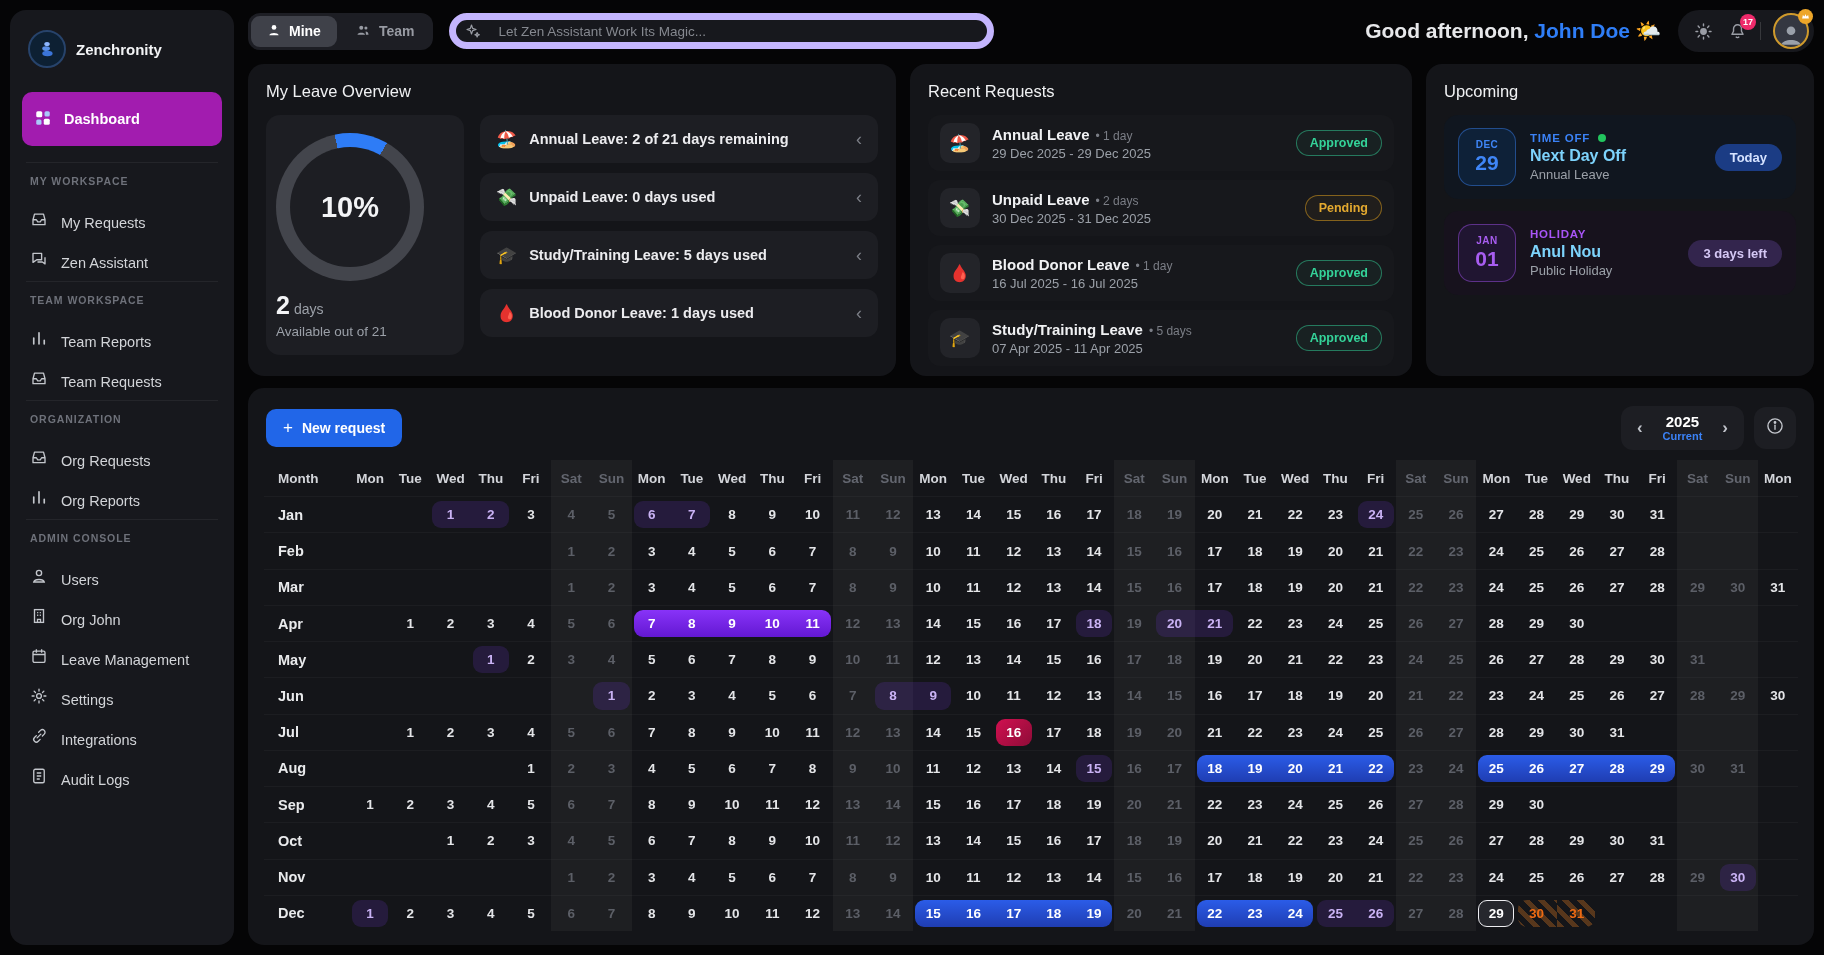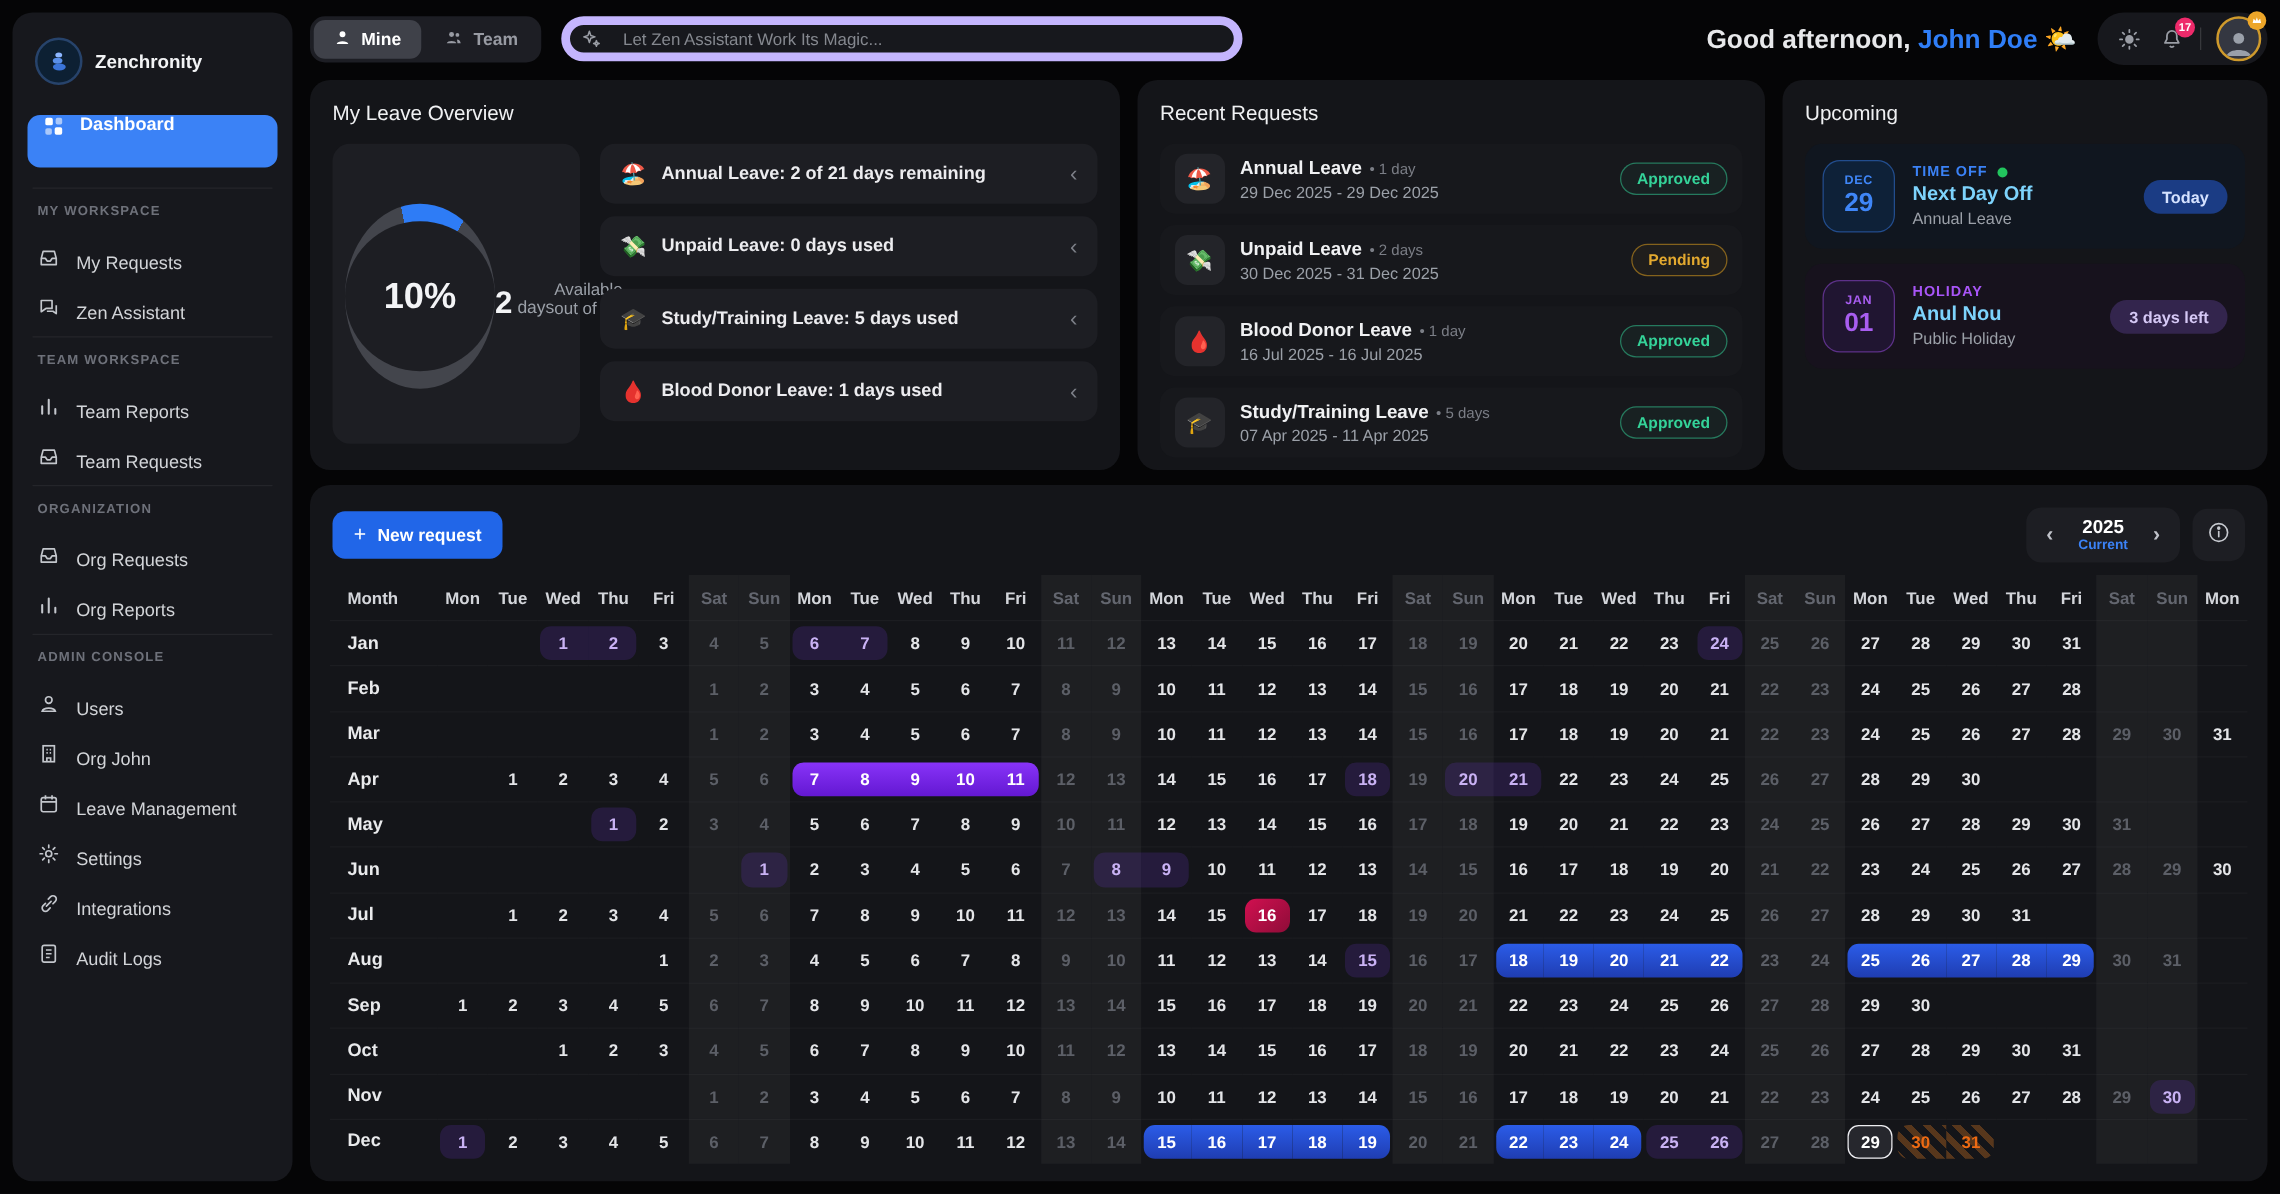--- a/index.html
+++ b/index.html
@@ -4,21 +4,21 @@
 <style>
   *{box-sizing:border-box;margin:0;padding:0}
   html,body{width:1824px;height:955px;overflow:hidden}
   body{background:#050506;font-family:"Liberation Sans",sans-serif;color:#e7e8ea;display:flex}
 
   
   .sidebar{width:224px;margin:10px 0 10px 10px;background:#17181d;border-radius:16px;padding:16px 12px;display:flex;flex-direction:column;flex-shrink:0}
   .logo-row{display:flex;align-items:center;gap:10px;padding:4px 6px 24px}
   .logo-circle{width:38px;height:38px;border-radius:50%;background:#0d2033;border:2px solid #27436b;display:flex;align-items:center;justify-content:center;flex-shrink:0}
   .app-name{font-size:15px;font-weight:700;color:#f2f3f5}
-  .nav-primary{display:flex;align-items:flex-start;gap:12px;height:42px;background:#3b82f6;border-radius:10px;padding:0 12px;color:#fff;font-weight:700;font-size:14.5px;margin-bottom:6px;cursor:pointer}
+  .nav-primary{display:flex;align-items:center;gap:12px;height:54px;background:#a21caf;border-radius:10px;padding:0 12px;color:#fff;font-weight:700;font-size:14.5px;margin-bottom:6px;cursor:pointer}
   .sec-divider{border-top:1px solid rgba(255,255,255,.06);margin:10px 4px 2px}
   .sec-title{font-size:10.5px;font-weight:700;letter-spacing:.09em;color:#6e717a;margin:12px 8px 4px}
   .nav-item{display:flex;align-items:flex-end;gap:13px;height:40px;padding:0 8px;border-radius:10px;color:#d2d4d8;font-size:14.5px;font-weight:400;cursor:pointer}
   .nav-item svg,.nav-primary svg{flex-shrink:0}
 
   
   .main{flex:1;margin:10px 10px 10px 14px;display:flex;flex-direction:column;gap:12px;min-width:0}
 
   
   .topbar{display:flex;align-items:center;gap:16px;height:42px}
@@ -39,21 +39,21 @@
   .avatar{width:36px;height:36px;border-radius:50%;background:#343741;border:2px solid #cf9a2c;display:flex;align-items:flex-end;justify-content:center;overflow:hidden}
   .crown-badge{position:absolute;top:-4px;right:-4px;width:15px;height:15px;border-radius:50%;background:#eda629;display:flex;align-items:center;justify-content:center}
 
   
   .cards{display:flex;gap:14px;height:312px;flex-shrink:0}
   .card{background:#141519;border-radius:16px;padding:18px}
   .card-title{font-size:16.5px;font-weight:400;margin-bottom:14px;color:#f0f1f3}
 
   .card-overview{width:648px;flex-shrink:0}
   .ov-body{display:flex;gap:16px}
-  .donut-tile{width:198px;background:#1d1e23;border-radius:14px;display:flex;align-items:center;padding:18px 10px 14px;height:240px}
+  .donut-tile{width:198px;background:#1d1e23;border-radius:14px;display:flex;flex-direction:column;align-items:flex-start;padding:18px 10px 14px;height:240px}
   .donut{width:148px;height:148px;border-radius:50%;background:conic-gradient(from -12deg,#2e7cf6 0 42deg,#43454c 42deg 360deg);display:flex;align-items:center;justify-content:center}
   .donut-hole{width:120px;height:120px;border-radius:50%;background:#1d1e23;display:flex;align-items:center;justify-content:center;font-size:29px;font-weight:700;color:#f3f4f6}
   .days-line{margin-top:10px;color:#9ba0a8;font-size:14px}
   .days-line b{color:#f3f4f6;font-size:25px;font-weight:700;margin-right:4px}
   .avail-line{margin-top:4px;color:#9ba0a8;font-size:13.5px}
   .leave-rows{flex:1;display:flex;flex-direction:column;gap:10px}
   .leave-row{background:#1d1e23;border-radius:12px;height:48px;display:flex;align-items:center;padding:0 16px;gap:12px;font-weight:700;font-size:14.5px;color:#ececef;cursor:pointer}
   .leave-row .emoji{font-size:17px}
   .leave-row .chev{margin-left:auto;color:#7c7f87;font-size:18px;font-weight:400}
 

